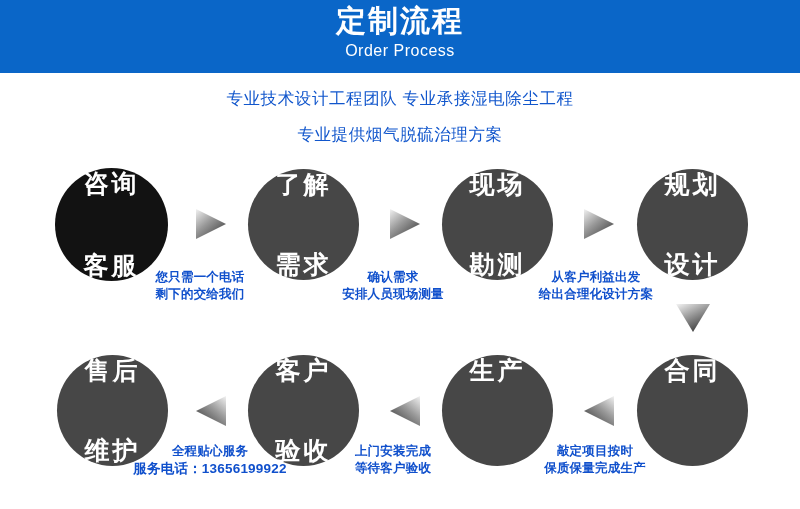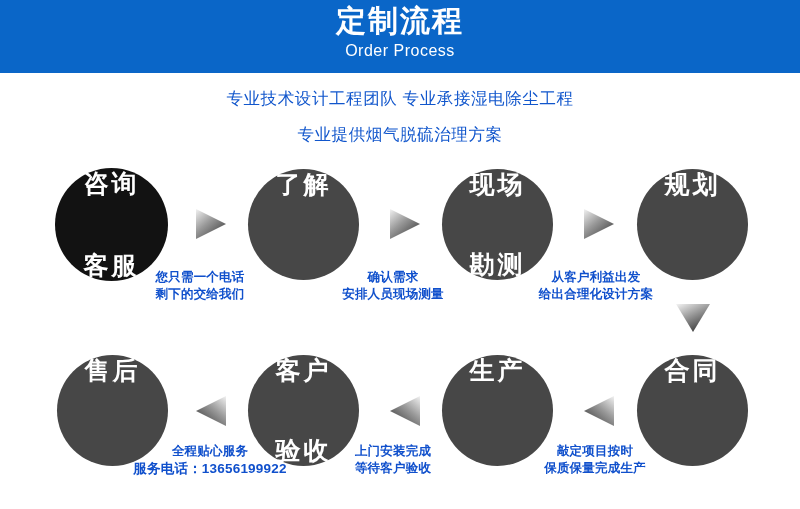--- a/index.html
+++ b/index.html
@@ -136,27 +136,29 @@
 
 <div class="tagline" id="tagline-1">专业技术设计工程团队 专业承接湿电除尘工程</div>
 <div class="tagline" id="tagline-2">专业提供烟气脱硫治理方案</div>
 
 <div class="circle dark" id="circle-1">
   <span class="cl-line">咨询</span>
   <span class="cl-line">客服</span>
 </div>
 <div class="circle gray" id="circle-2">
   <span class="cl-line">了解</span>
+  <span class="cl-line">需求</span>
 </div>
 <div class="circle gray" id="circle-3">
   <span class="cl-line">现场</span>
   <span class="cl-line">勘测</span>
 </div>
 <div class="circle gray" id="circle-4">
   <span class="cl-line">规划</span>
+  <span class="cl-line">设计</span>
 </div>
 
 <div class="arrow" id="arrow-r1-a">
   <svg width="38" height="38" viewBox="0 0 38 38">
     <defs>
       <linearGradient id="gradR1a" x1="0" y1="0" x2="0.85" y2="1">
         <stop offset="0%" stop-color="#f2f2f2"></stop>
         <stop offset="45%" stop-color="#9a9a9a"></stop>
         <stop offset="100%" stop-color="#3c3c3c"></stop>
       </linearGradient>
@@ -197,20 +199,21 @@
         <stop offset="45%" stop-color="#a0a0a0"></stop>
         <stop offset="100%" stop-color="#3c3c3c"></stop>
       </linearGradient>
     </defs>
     <polygon points="3,3 37,3 20,31" fill="url(#gradDown)"></polygon>
   </svg>
 </div>
 
 <div class="circle gray" id="circle-5">
   <span class="cl-line">售后</span>
+  <span class="cl-line">维护</span>
 </div>
 <div class="circle gray" id="circle-6">
   <span class="cl-line">客户</span>
   <span class="cl-line">验收</span>
 </div>
 <div class="circle gray" id="circle-7">
   <span class="cl-line">生产</span>
 </div>
 <div class="circle gray" id="circle-8">
   <span class="cl-line">合同</span>

